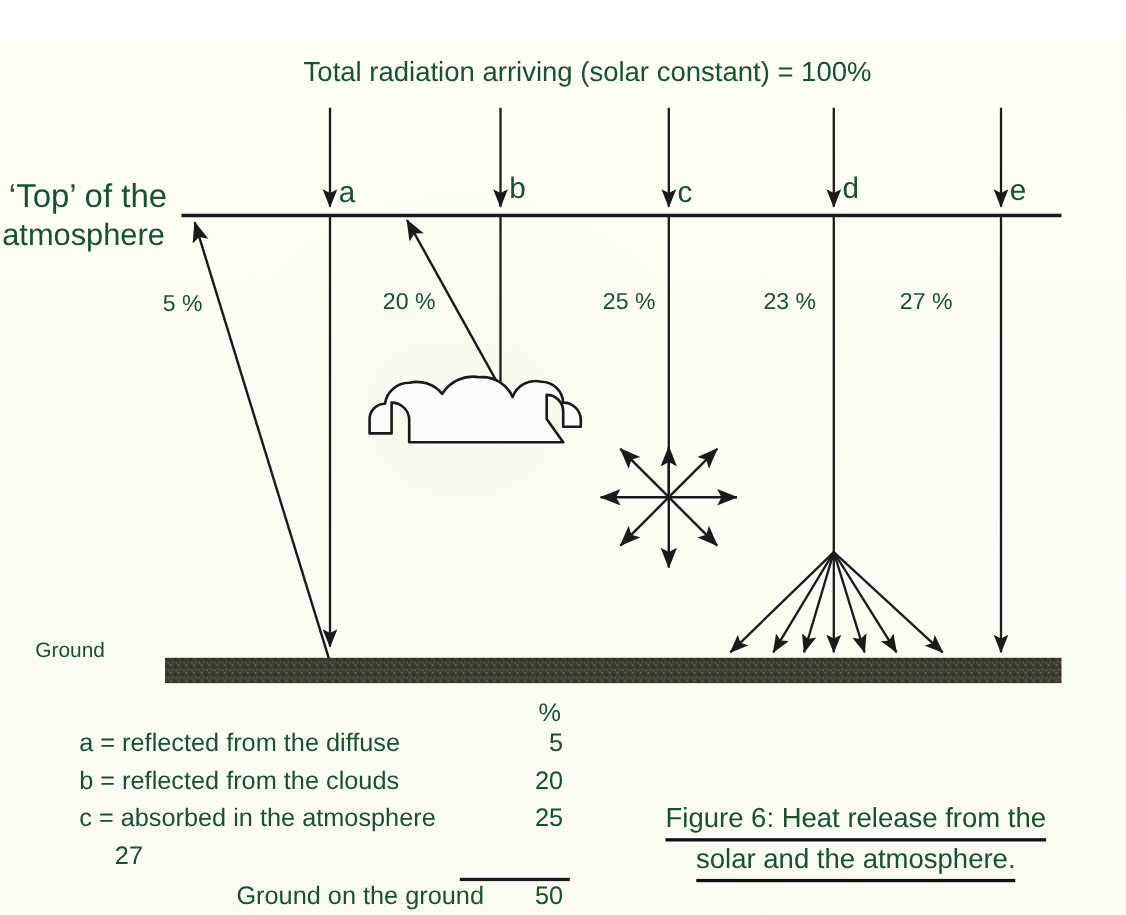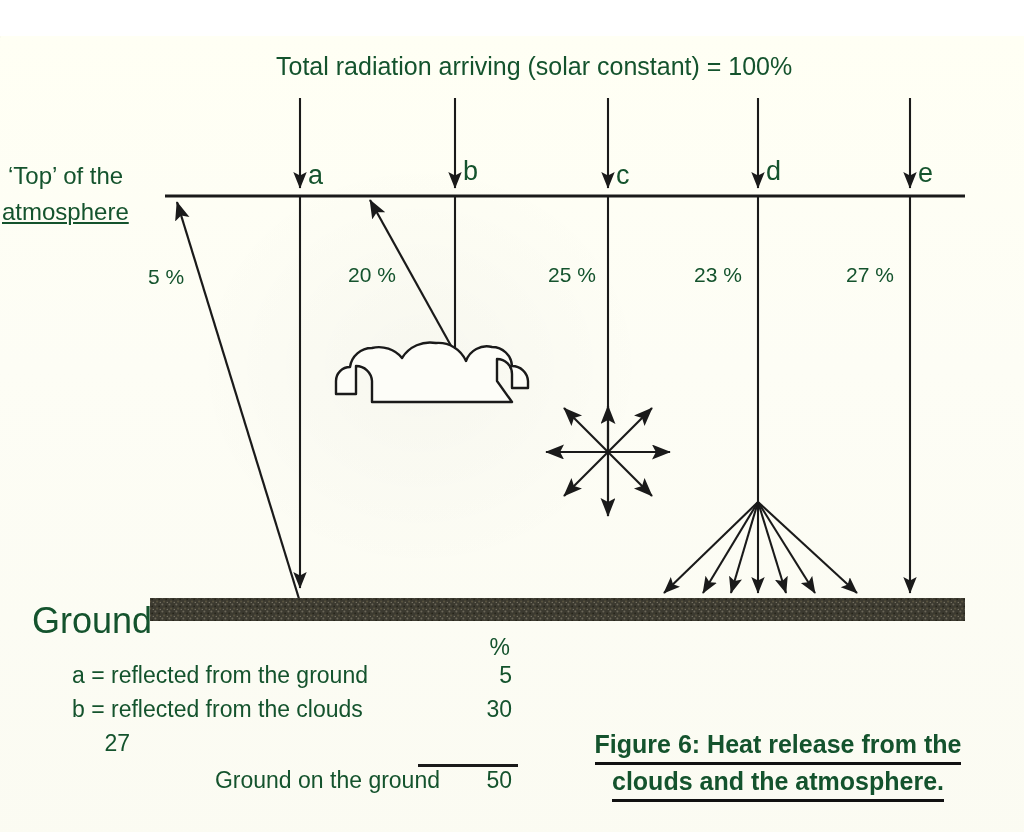--- a/index.html
+++ b/index.html
@@ -35,23 +35,23 @@
   .txt {
     position: absolute;
     white-space: pre;
     line-height: 1;
   }
   #title {
     left: 276px;
     top: 18px;
     font-size: 25px;
   }
-  #top-atm-1 { left: 8px;  top: 128px; font-size: 24px; }
-  #top-atm-2 { left: 2px;  top: 164px; font-size: 24px; text-decoration: underline; }
-  #ground-label { left: 32px; top: 567px; font-size: 36px; }
+  #top-atm-1 { left: 8px;  top: 128px; font-size: 30px; }
+  #top-atm-2 { left: 2px;  top: 164px; font-size: 28px; }
+  #ground-label { left: 32px; top: 546px; font-size: 19px; }
 
   .ray-letter { font-size: 27px; }
   .pct { font-size: 21px; }
 
   #legend {
     position: absolute;
     left: 72px;
     top: 598px;
     width: 450px;
     font-size: 23px;
@@ -79,21 +79,21 @@
     width: 100px;
     margin-left: auto;
     margin-right: 4px;
   }
   #caption {
     position: absolute;
     left: 548px;
     top: 692px;
     width: 460px;
     font-size: 25px;
-    font-weight: bold;
+    font-weight: normal;
     text-align: center;
     line-height: 1.32;
   }
   #caption span {
     border-bottom: 3px solid #111;
     display: inline-block;
     padding-bottom: 1px;
   }
   #ghost {
     position: absolute;
@@ -213,44 +213,48 @@
   <div class="txt ray-letter" style="left:308px; top:126px;">a</div>
   <div class="txt ray-letter" style="left:463px; top:122px;">b</div>
   <div class="txt ray-letter" style="left:616px; top:126px;">c</div>
   <div class="txt ray-letter" style="left:766px; top:122px;">d</div>
   <div class="txt ray-letter" style="left:918px; top:124px;">e</div>
 
   <div class="txt pct" style="left:148px; top:230px;">5 %</div>
   <div class="txt pct" style="left:348px; top:228px;">20 %</div>
   <div class="txt pct" style="left:548px; top:228px;text-align:right;">25 %</div>
   <div class="txt pct" style="left:694px; top:228px;">23 %</div>
-  <div class="txt pct" style="left:846px; top:228px;">27 %</div>
+  <div class="txt pct" style="left:818px; top:228px;">27 %</div>
 
   <div id="legend">
     <div class="pct-head">%</div>
 
     <div class="row">
-      <div class="desc">a = reflected from the ground</div>
+      <div class="desc">a = reflected from the diffuse</div>
       <div class="val">5</div>
     </div>
     <div class="row">
       <div class="desc">b = reflected from the clouds</div>
-      <div class="val">30</div>
+      <div class="val">20</div>
+    </div>
+    <div class="row">
+      <div class="desc">c = absorbed in the atmosphere</div>
+      <div class="val">25</div>
     </div>
     <div class="row">
       <div class="val">27</div>
     </div>
 
     <div class="rule"></div>
 
     <div class="row total">
       <div class="desc">Ground on the ground</div>
       <div class="val">50</div>
     </div>
   </div>
 
   <div id="caption">
     <span>Figure 6: Heat release from the</span><br>
-    <span>clouds and the atmosphere.</span>
+    <span>solar and the atmosphere.</span>
   </div>
 
   <div id="ghost"></div>
 </div>
 
 </body></html>

